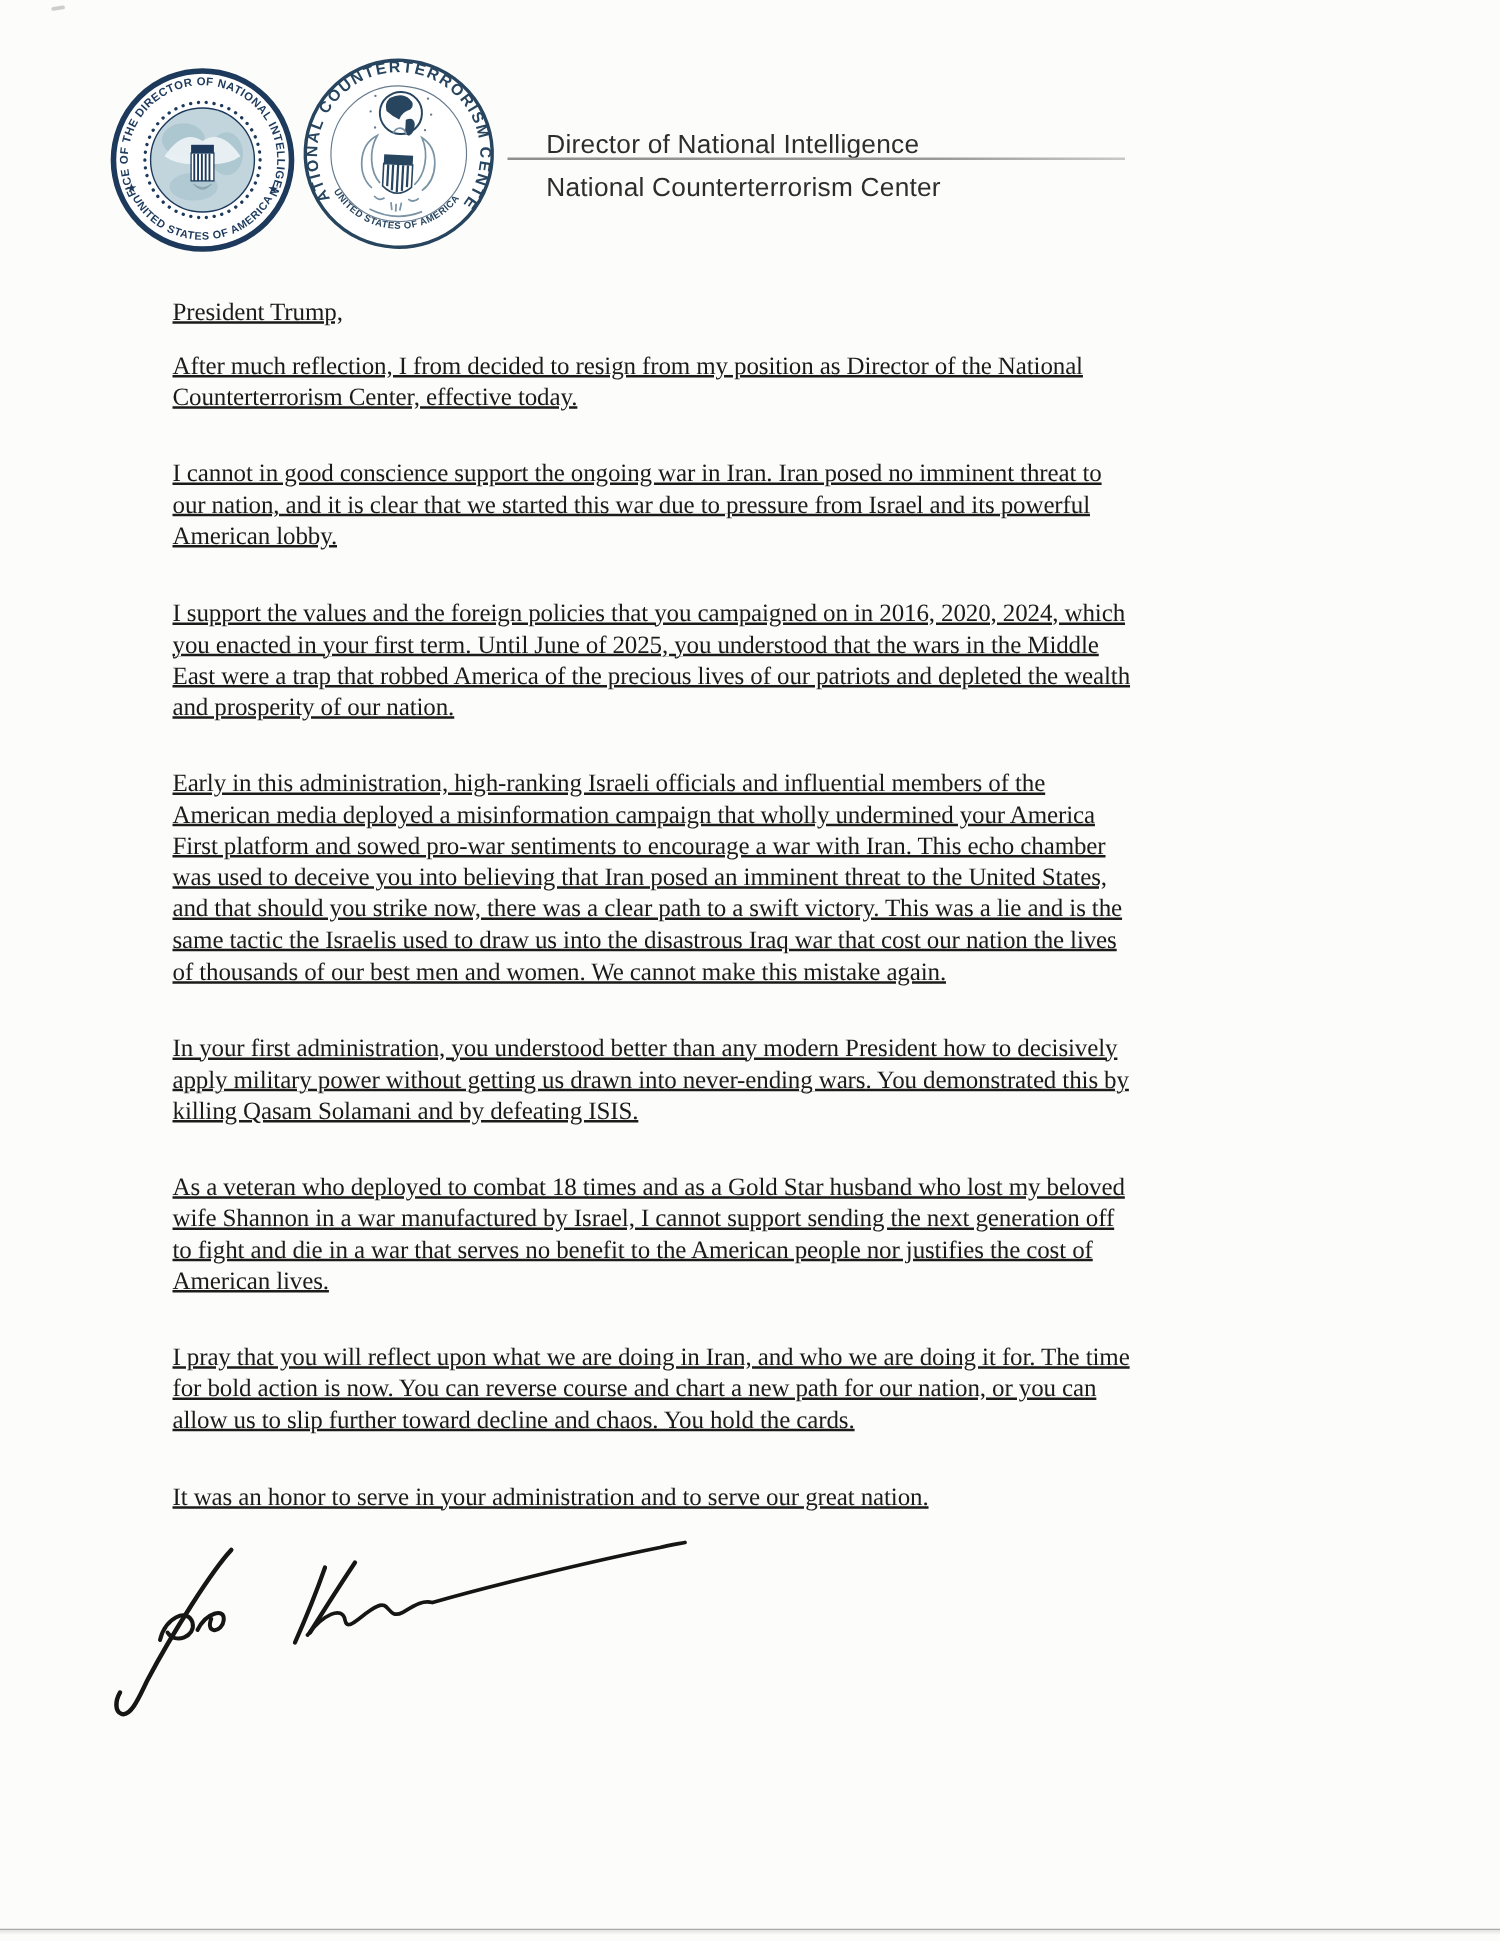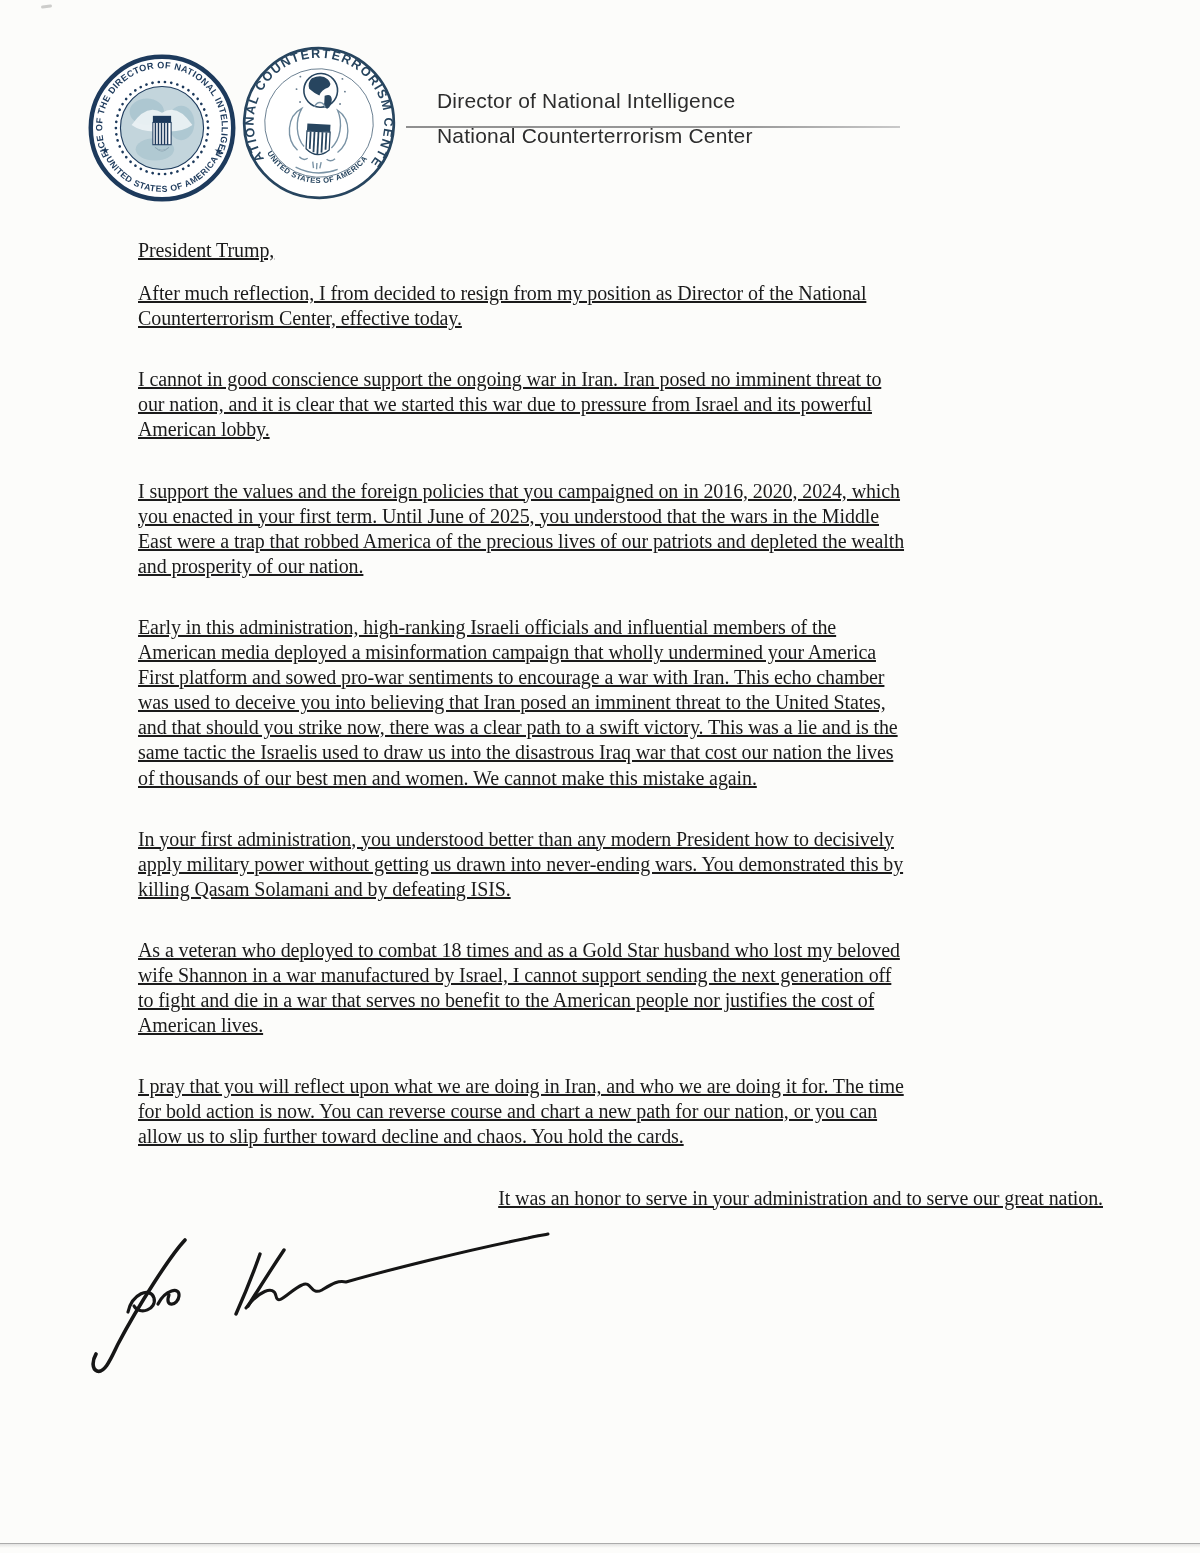--- a/index.html
+++ b/index.html
@@ -10,41 +10,41 @@
     background:#fcfcfa;
     overflow:hidden;
     font-family:"Liberation Serif", serif;
     color:#1e1e1e;
   }
   
   .seal{position:absolute;}
   .seal-odni{left:86px;top:52px;width:152px;height:152px;}
   .seal-nctc{left:240px;top:44px;width:158px;height:158px;transform:rotate(3deg);}
   .lh-text{
-    position:absolute;left:437px;top:88px;
+    position:absolute;left:437px;top:103px;
     font-family:"Liberation Sans", sans-serif;
     font-size:21px;color:#2d2d2d;line-height:26px;
     letter-spacing:0.2px;
   }
   .lh-line1{display:block;margin-bottom:9px;}
   .lh-line2{display:block;}
   .lh-rule{
     position:absolute;left:406px;top:126px;width:494px;height:2px;
     background:linear-gradient(to right,#8f8f8f 0%,#9a9a9a 70%,#c9c9c9 100%);
   }
   
   .body-text{
     position:absolute;left:138px;top:238px;width:965px;
     font-size:20px;line-height:25.1px;color:#1b1b1b;
     letter-spacing:-0.1px;
     text-decoration:underline;
   }
   .body-text p{margin:0 0 36px 0;white-space:pre-line;}
   .body-text .salutation{margin-bottom:18px;}
-  .body-text .closing{margin-bottom:0;text-align:right;}
+  .body-text .closing{margin-bottom:0;}
   
   .signature{position:absolute;left:88px;top:1222px;width:500px;height:160px;}
   .signer{
     position:absolute;left:138px;top:1322px;
     font-size:20px;line-height:27px;color:#1b1b1b;
   }
   .signer div{white-space:nowrap;}
   
   .scan-bottom-line{
     position:absolute;left:0;top:1543px;width:1200px;height:1px;

